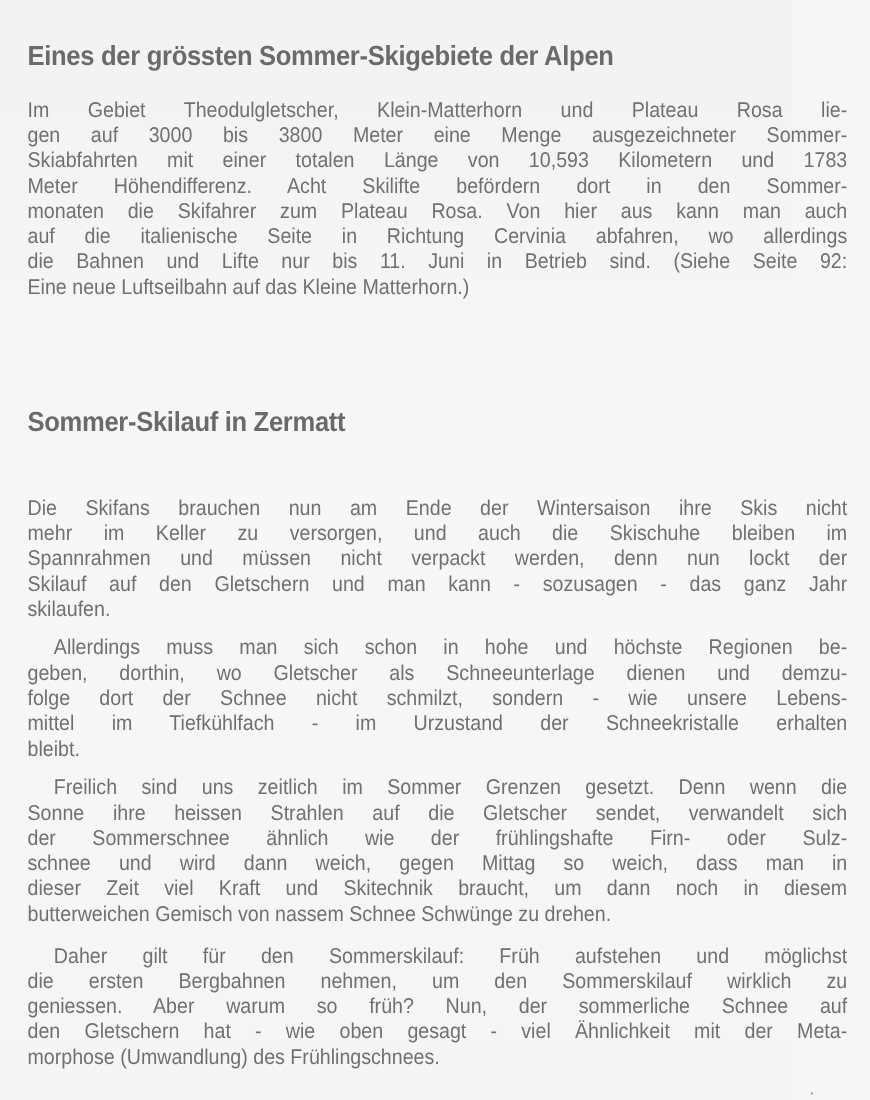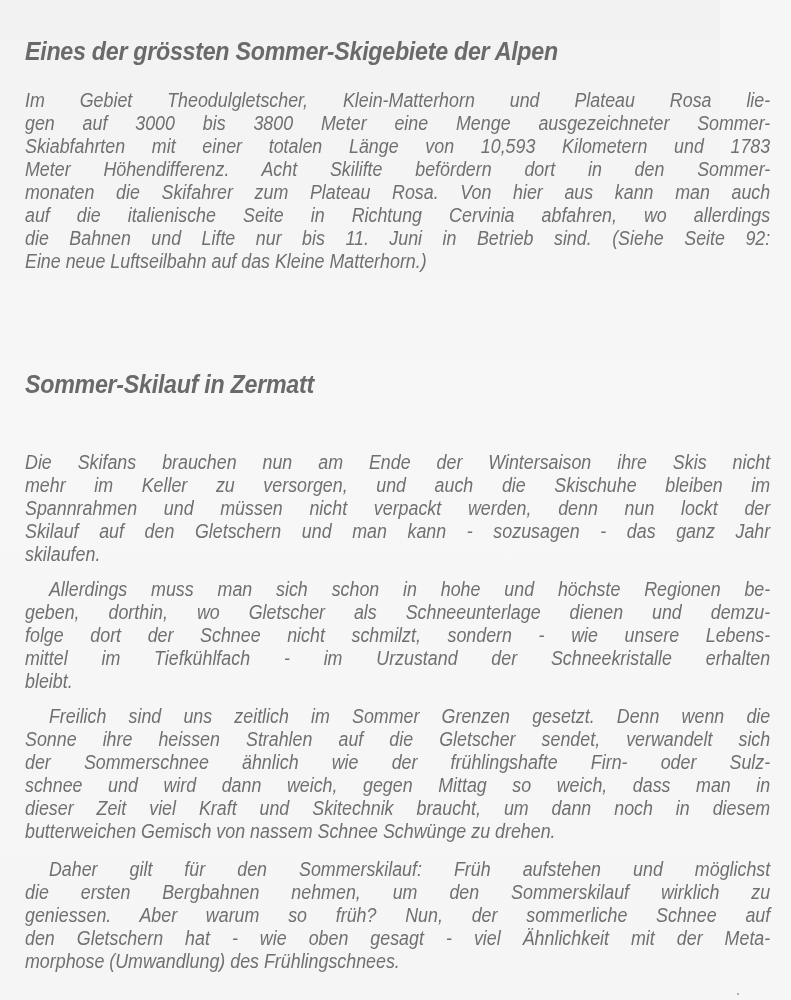--- a/index.html
+++ b/index.html
@@ -15,21 +15,20 @@
       font-family: "Liberation Sans", sans-serif;
       color: #6e6e6e;
     }
     .page {
       position: absolute;
       left: 0;
       top: 0;
       width: 720px;
       height: 1000px;
       background: linear-gradient(180deg, #f2f2f2 0%, #f7f7f7 40%, #f5f5f5 100%);
-      font-style: italic;
     }
     h1 {
       position: absolute;
       margin: 0;
       font-weight: bold;
       color: #6a6a6a;
       font-size: 25px;
       letter-spacing: -0.3px;
       transform: scaleX(0.93);
       transform-origin: left top;

